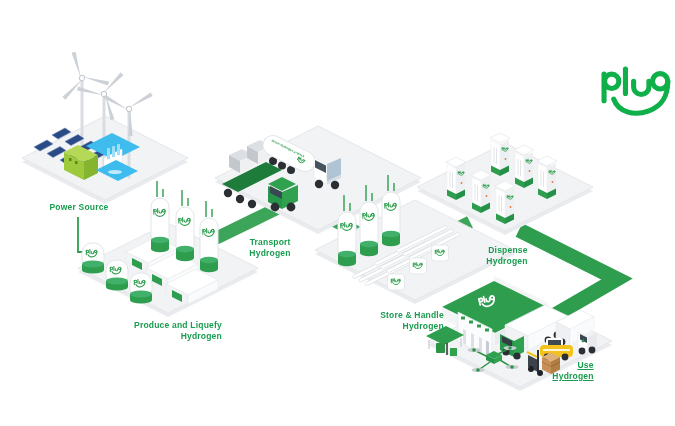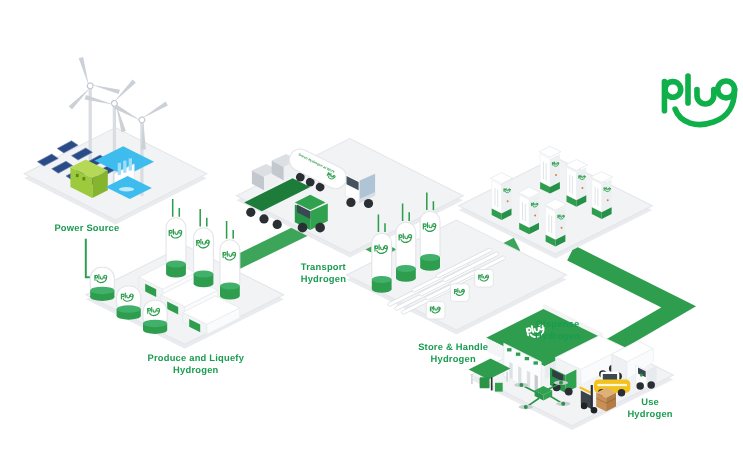--- a/index.html
+++ b/index.html
@@ -1,27 +1,27 @@
 <!DOCTYPE html>
 <html><head>
 <meta charset="utf-8">
 <style>
   html,body{margin:0;padding:0;background:#fff;}
   .stage{position:relative;width:675px;height:426px;background:#ffffff;overflow:hidden;
          font-family:"Liberation Sans",sans-serif;}
   .stage svg{position:absolute;left:0;top:0;}
-  .station-label{position:absolute;transform:translateX(-50%);text-align:center;
+  .station-label{position:absolute;transform:translateX(-50%);text-align:right;
     font-size:8.5px;font-weight:bold;color:#189C4F;line-height:1.3;
     white-space:pre-line;letter-spacing:.2px;}
   #lbl-power{left:79px;top:202px;}
   #lbl-produce{left:178px;top:320px;}
-  #lbl-transport{left:294px;top:237px;}
+  #lbl-transport{left:270px;top:237px;}
   #lbl-store{left:412px;top:310px;}
-  #lbl-dispense{left:507px;top:245px;margin-top:44px;}
-  #lbl-use{left:591px;top:360px;}
+  #lbl-dispense{left:507px;top:245px;}
+  #lbl-use{left:573px;top:360px;text-decoration:underline;}
 </style>
 </head>
 <body>
 
 <div class="stage">
 
 <svg width="675" height="426" viewBox="0 0 675 426">
   <defs>
 
     <g id="plug-mark" fill="none" stroke-linecap="round" stroke-linejoin="round">

